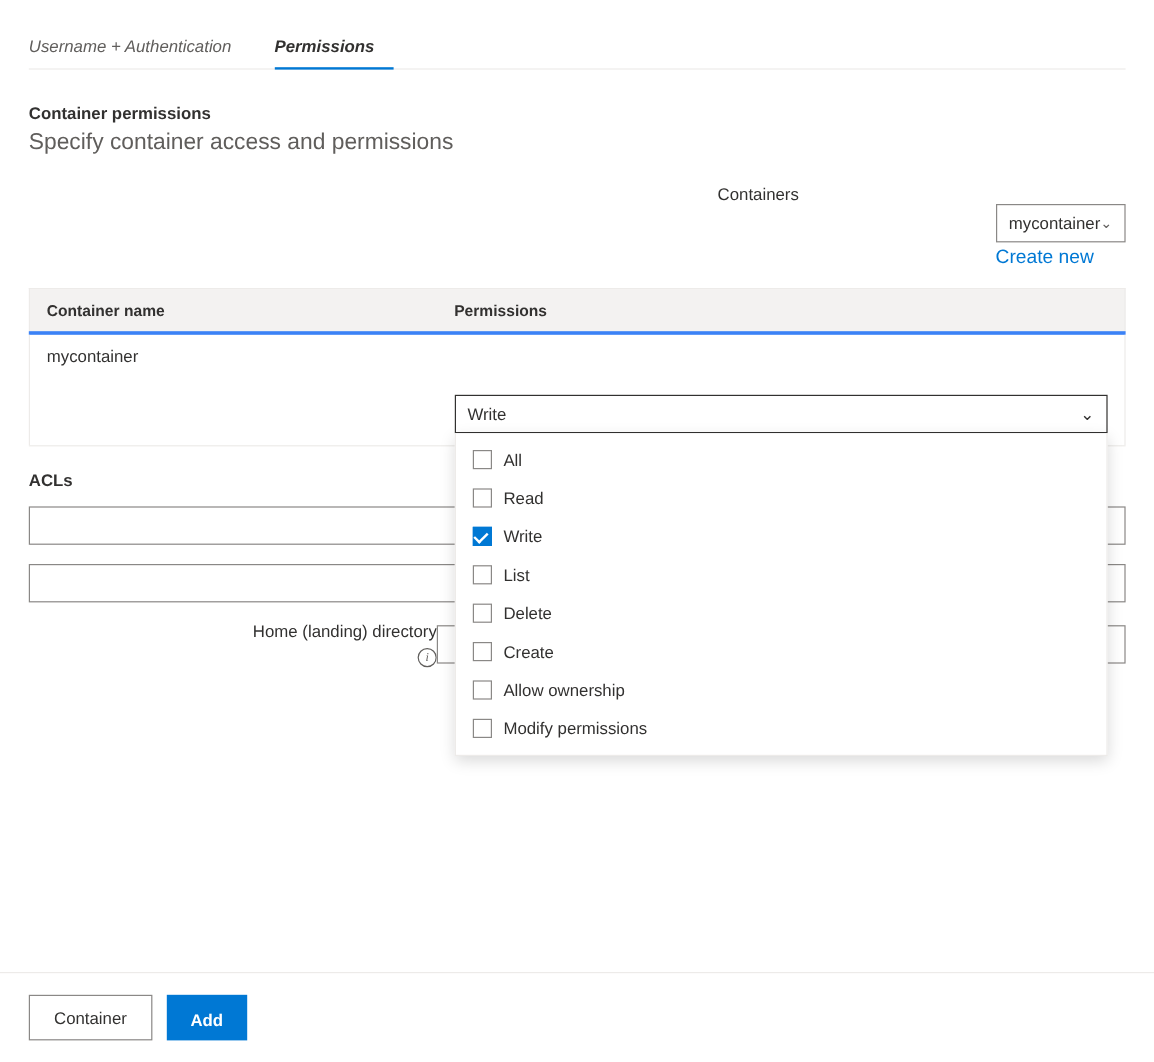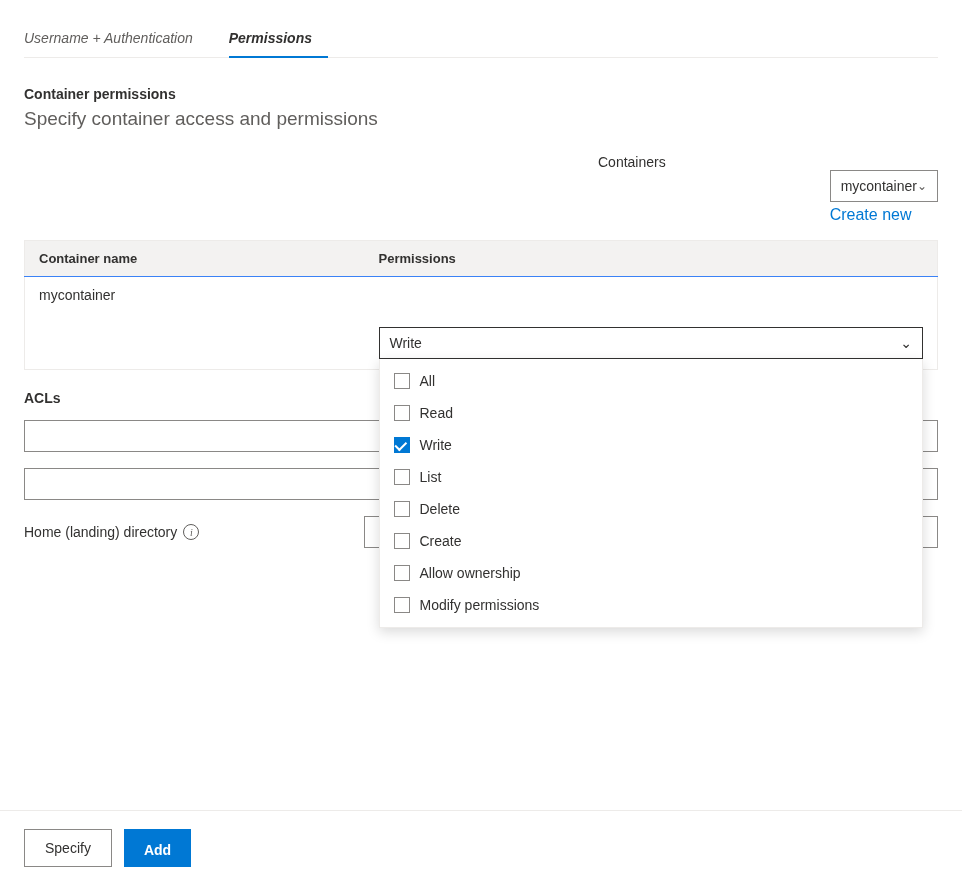--- a/index.html
+++ b/index.html
@@ -107,21 +107,21 @@
       border-collapse: collapse;
       margin-top: 16px;
       margin-bottom: 16px;
     }
     .permissions-table th {
       background: #f3f2f1;
       text-align: left;
       padding: 10px 14px;
       font-weight: 600;
       font-size: 13px;
-      border-bottom: 1px solid #3b82f6;
+      border-bottom: 3px solid #3b82f6;
     }
     .permissions-table td {
       padding: 10px 14px;
       font-size: 14px;
       vertical-align: top;
       border-bottom: 1px solid #edebe9;
     }
     .permissions-table th:first-child { width: 340px; }
 
     
@@ -214,20 +214,21 @@
       border: 1px solid #8a8886;
       padding: 0 8px;
       font-size: 14px;
       color: #323130;
       outline: none;
     }
     .acl-label-with-icon {
       display: flex;
       align-items: flex-end;
       gap: 6px;
+      flex-direction: column;
     }
     .info-icon {
       width: 16px;
       height: 16px;
       border: 1.5px solid #605e5c;
       border-radius: 50%;
       display: inline-flex;
       align-items: center;
       justify-content: center;
       font-size: 10px;
@@ -379,15 +380,15 @@
           <span>Home (landing) directory</span>
           <div class="info-icon">i</div>
         </div>
       </div>
       <input class="acl-input" type="text" value="" style="">
     </div>
   </div>
 </div>
 
 <div class="footer">
-  <button class="btn-previous">Specify</button>
+  <button class="btn-previous">Container</button>
   <button class="btn-add">Add</button>
 </div>
 
 </body></html>

